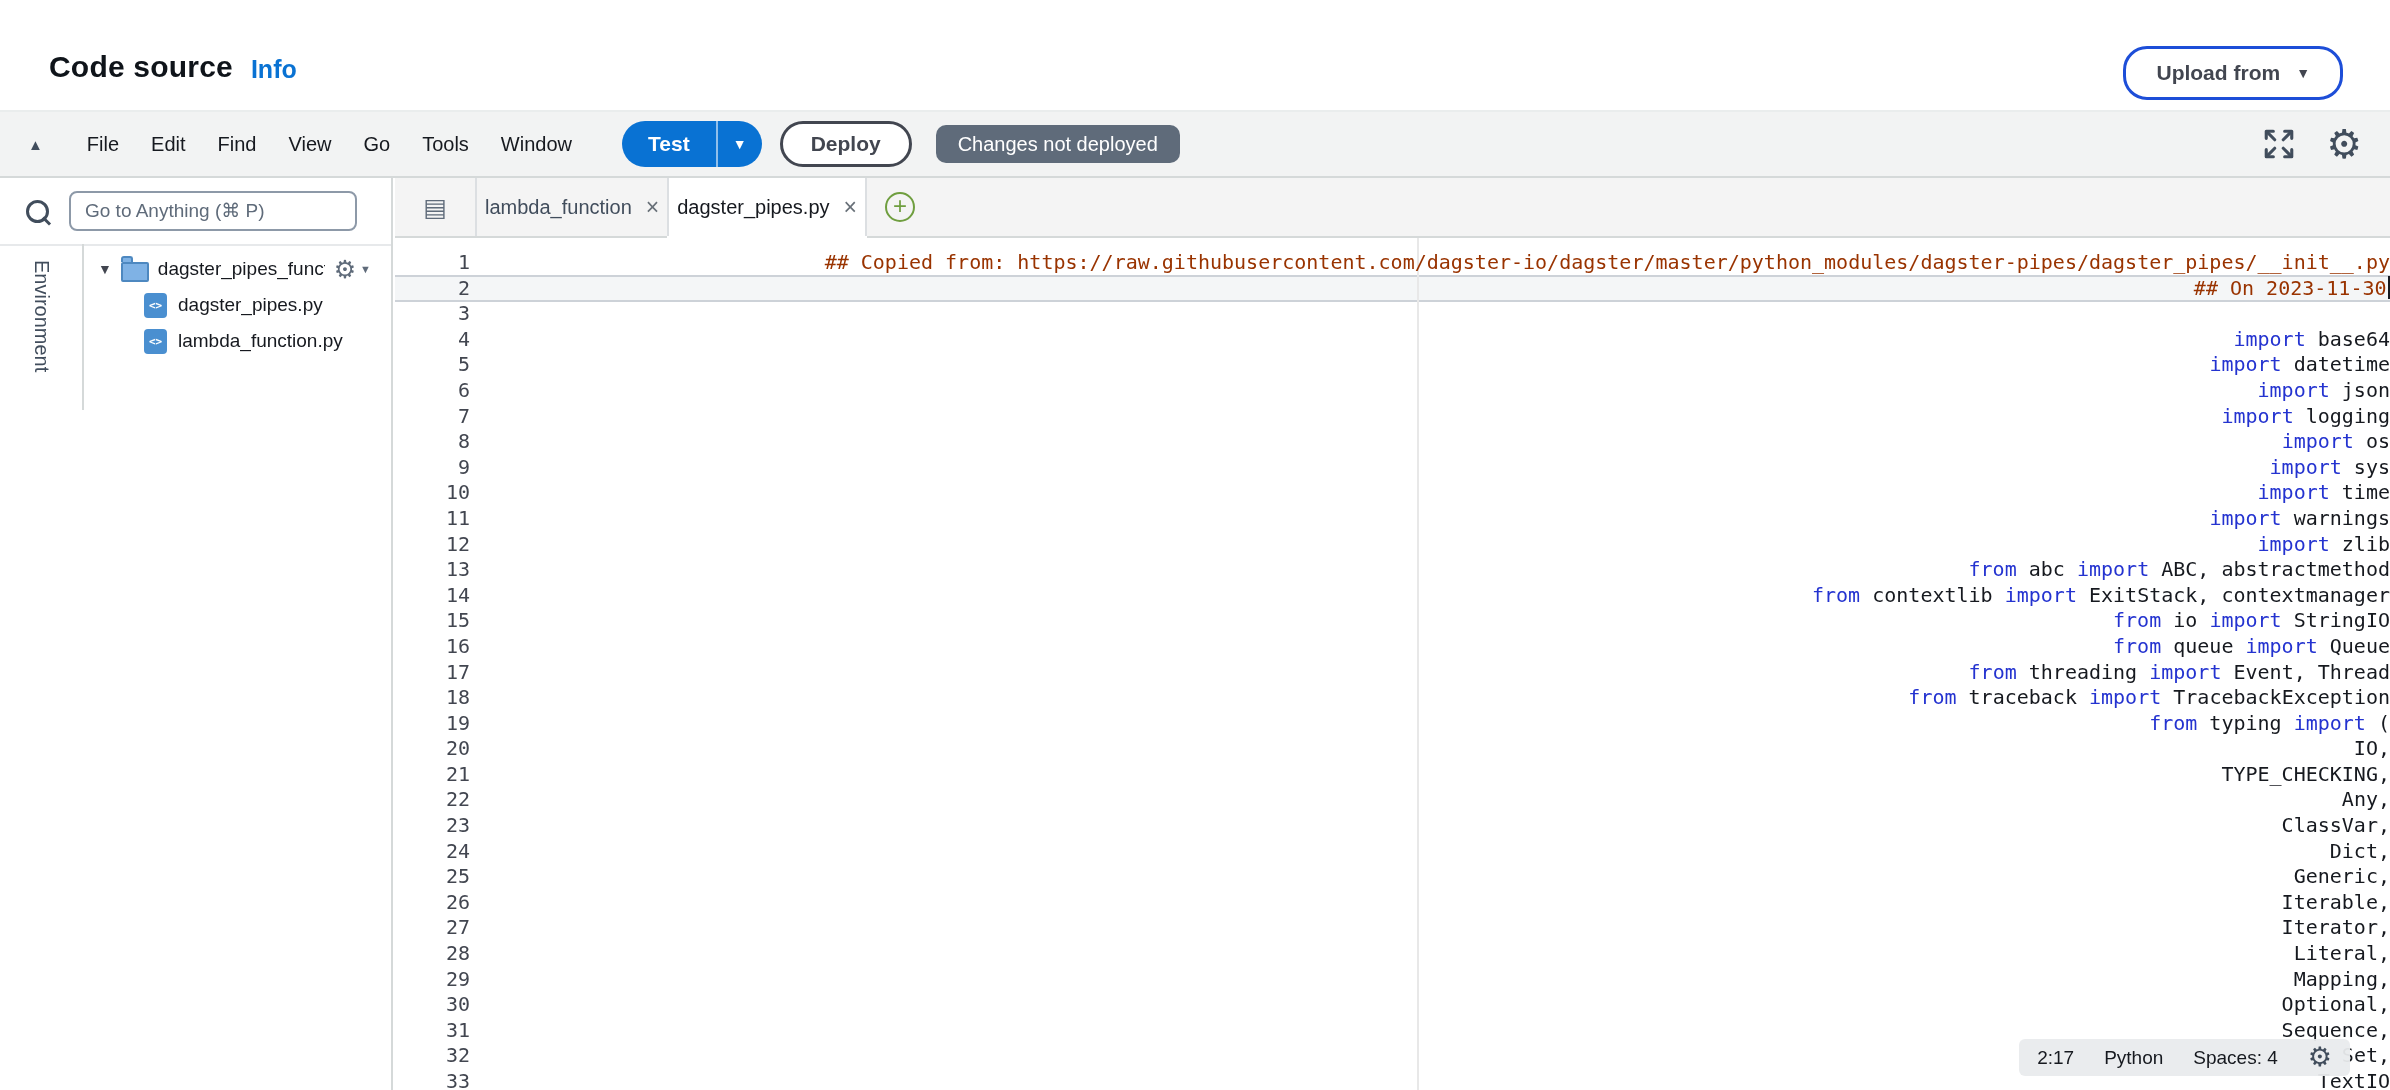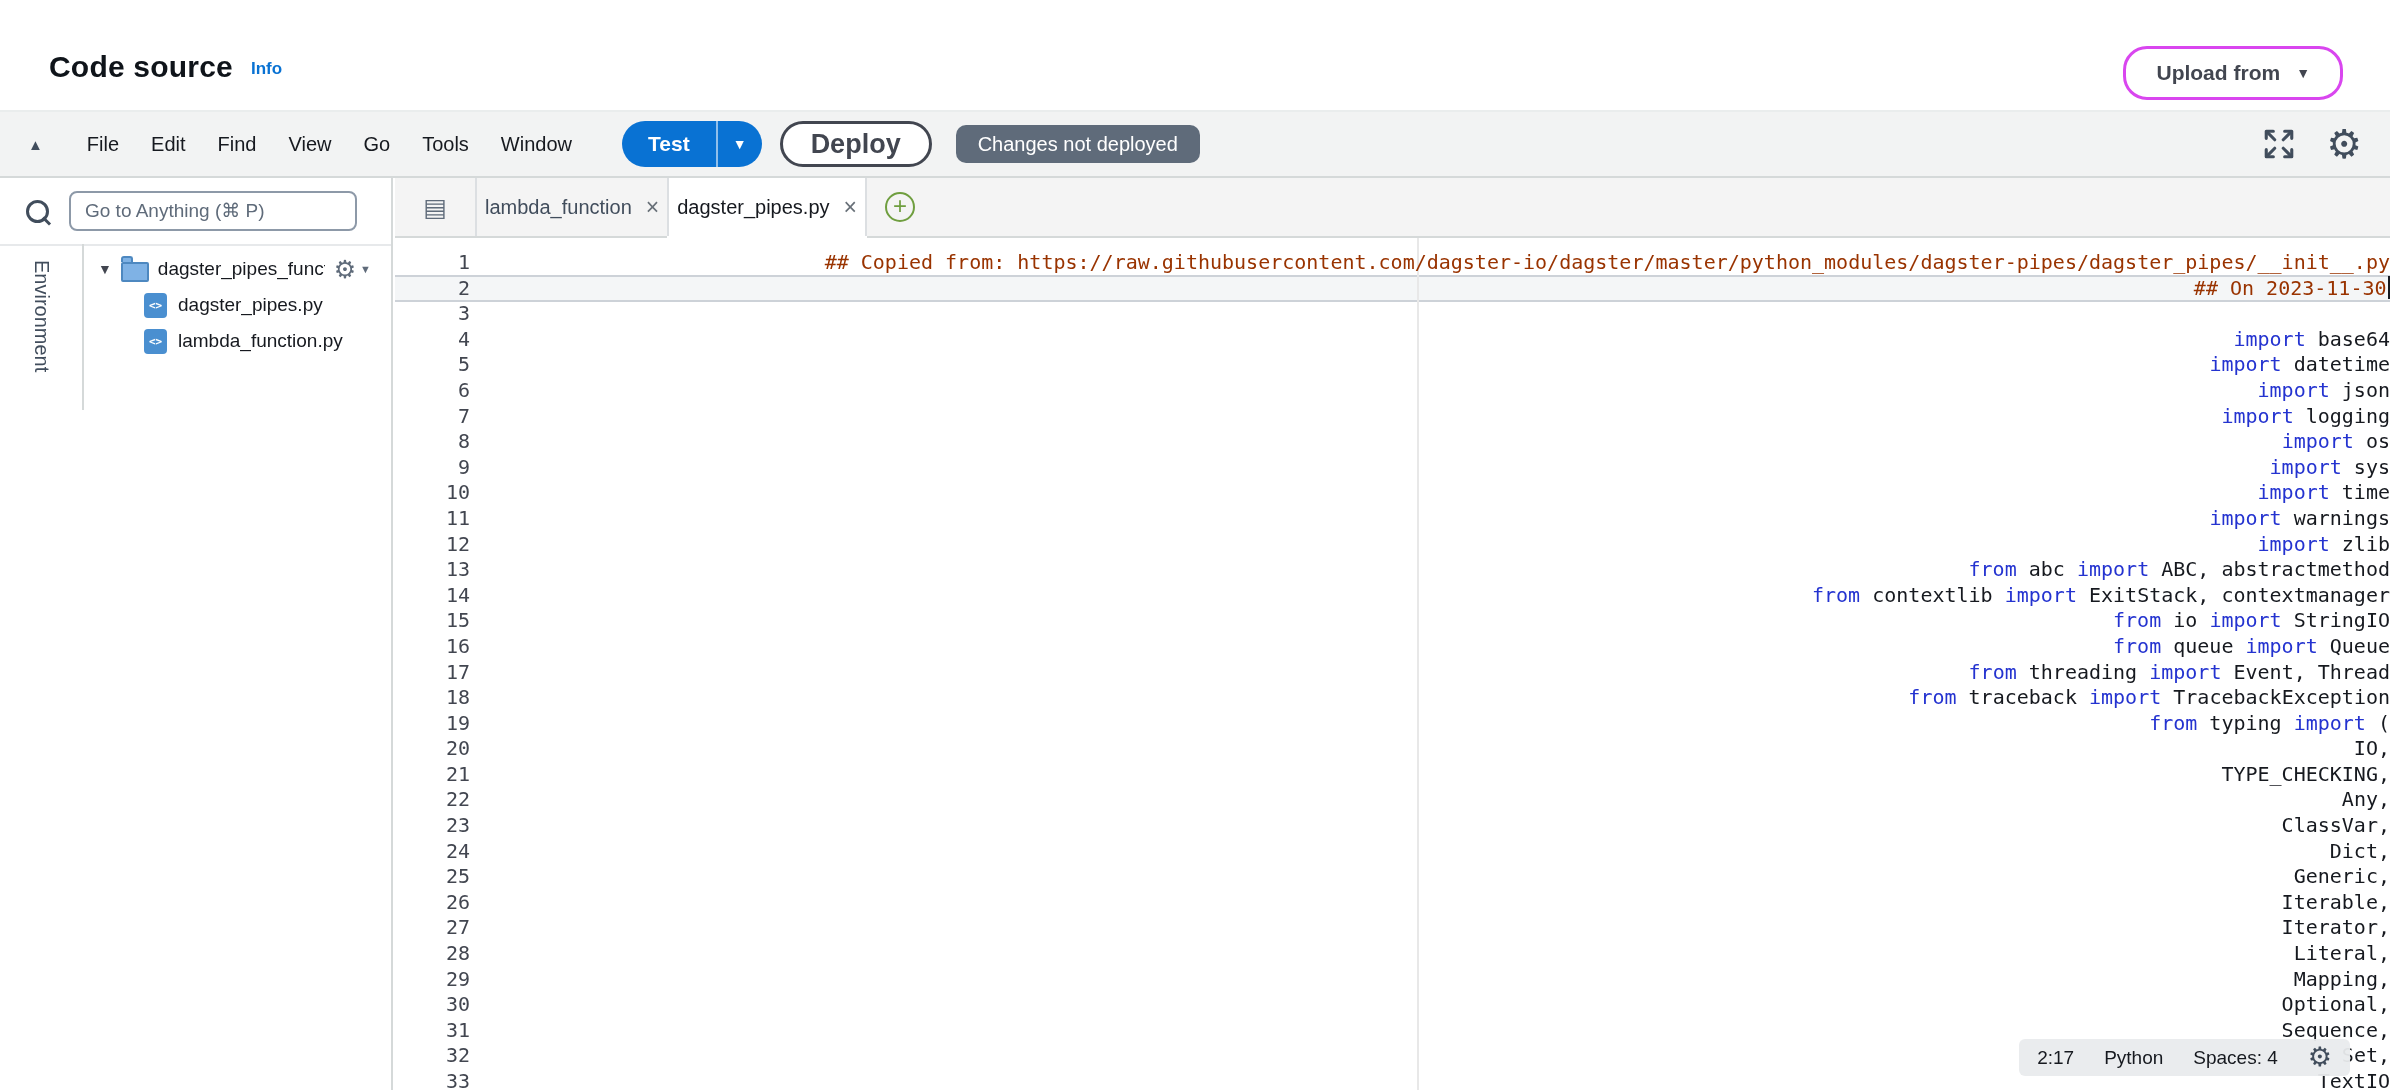--- a/index.html
+++ b/index.html
@@ -3,40 +3,40 @@
 <meta charset="utf-8">
 <style>
   html,body{margin:0;padding:0;background:#fff;}
   .page{position:relative;width:2390px;height:1090px;background:#ffffff;overflow:hidden;
         font-family:"Liberation Sans",sans-serif;color:#0f141a;}
 
   
   .header{position:absolute;left:0;top:0;right:0;height:112px;background:#fff;}
   .title-wrap{position:absolute;left:49px;top:22px;height:90px;display:flex;align-items:center;gap:18px;}
   .page-title{font-size:30px;font-weight:bold;letter-spacing:.2px;color:#0f141a;margin:0;}
-  .info-link{color:#0972d3;font-weight:bold;font-size:17px;cursor:pointer;margin-top:4px;}
+  .info-link{color:#0972d3;font-weight:bold;font-size:25px;cursor:pointer;margin-top:4px;}
   .upload-btn{position:absolute;right:47px;top:46px;height:48px;padding:0 30px;background:#fff;
-      border:3px solid #d946ef;border-radius:24px;display:flex;align-items:center;gap:16px;
+      border:3px solid #1d4ed8;border-radius:24px;display:flex;align-items:center;gap:16px;
       font-size:21px;font-weight:bold;color:#424650;cursor:pointer;}
   .upload-btn .caret{font-size:14px;}
   .header-divider{position:absolute;left:0;right:0;top:110px;height:2px;background:#eaeded;}
 
   
   .menubar{position:absolute;left:0;top:112px;right:0;height:66px;background:#f2f3f3;
       border-bottom:2px solid #d5d9d9;display:flex;align-items:center;padding:0 28px;box-sizing:border-box;}
   .collapse-icon{font-size:15px;color:#414d5c;margin-right:28px;cursor:pointer;}
   .menu-list{display:flex;align-items:center;}
   .menu-item{font-size:20px;color:#16191f;padding:0 16px;cursor:pointer;}
   .split-btn{display:flex;height:46px;margin-left:34px;cursor:pointer;}
   .split-main{background:#0972d3;color:#fff;font-weight:bold;font-size:21px;padding:0 26px;
       border-radius:23px 0 0 23px;display:flex;align-items:center;}
   .split-caret{background:#0972d3;border-left:2px solid rgba(255,255,255,.55);width:44px;
       border-radius:0 23px 23px 0;display:flex;align-items:center;justify-content:center;color:#fff;font-size:14px;}
   .deploy-btn{margin-left:18px;height:46px;padding:0 28px;background:#fff;border:3px solid #424650;
-      border-radius:23px;display:flex;align-items:center;font-size:27px;font-weight:bold;color:#424650;cursor:pointer;box-sizing:border-box;}
+      border-radius:23px;display:flex;align-items:center;font-size:21px;font-weight:bold;color:#424650;cursor:pointer;box-sizing:border-box;}
   .status-badge{margin-left:24px;height:38px;padding:0 22px;border-radius:10px;background:#5f6b7a;
       color:#fff;font-size:20px;display:flex;align-items:center;}
   .menubar-right{margin-left:auto;display:flex;align-items:center;gap:30px;}
   .expand-icon{cursor:pointer;display:flex;}
   .gear-big{font-size:40px;line-height:1;color:#414d5c;cursor:pointer;}
 
   
   .sidebar{position:absolute;left:0;top:178px;width:393px;bottom:0;background:#fff;
       border-right:2px solid #d5d9d9;box-sizing:border-box;}
   .search-row{position:absolute;left:0;top:0;right:0;height:66px;border-bottom:2px solid #e7e9eb;

